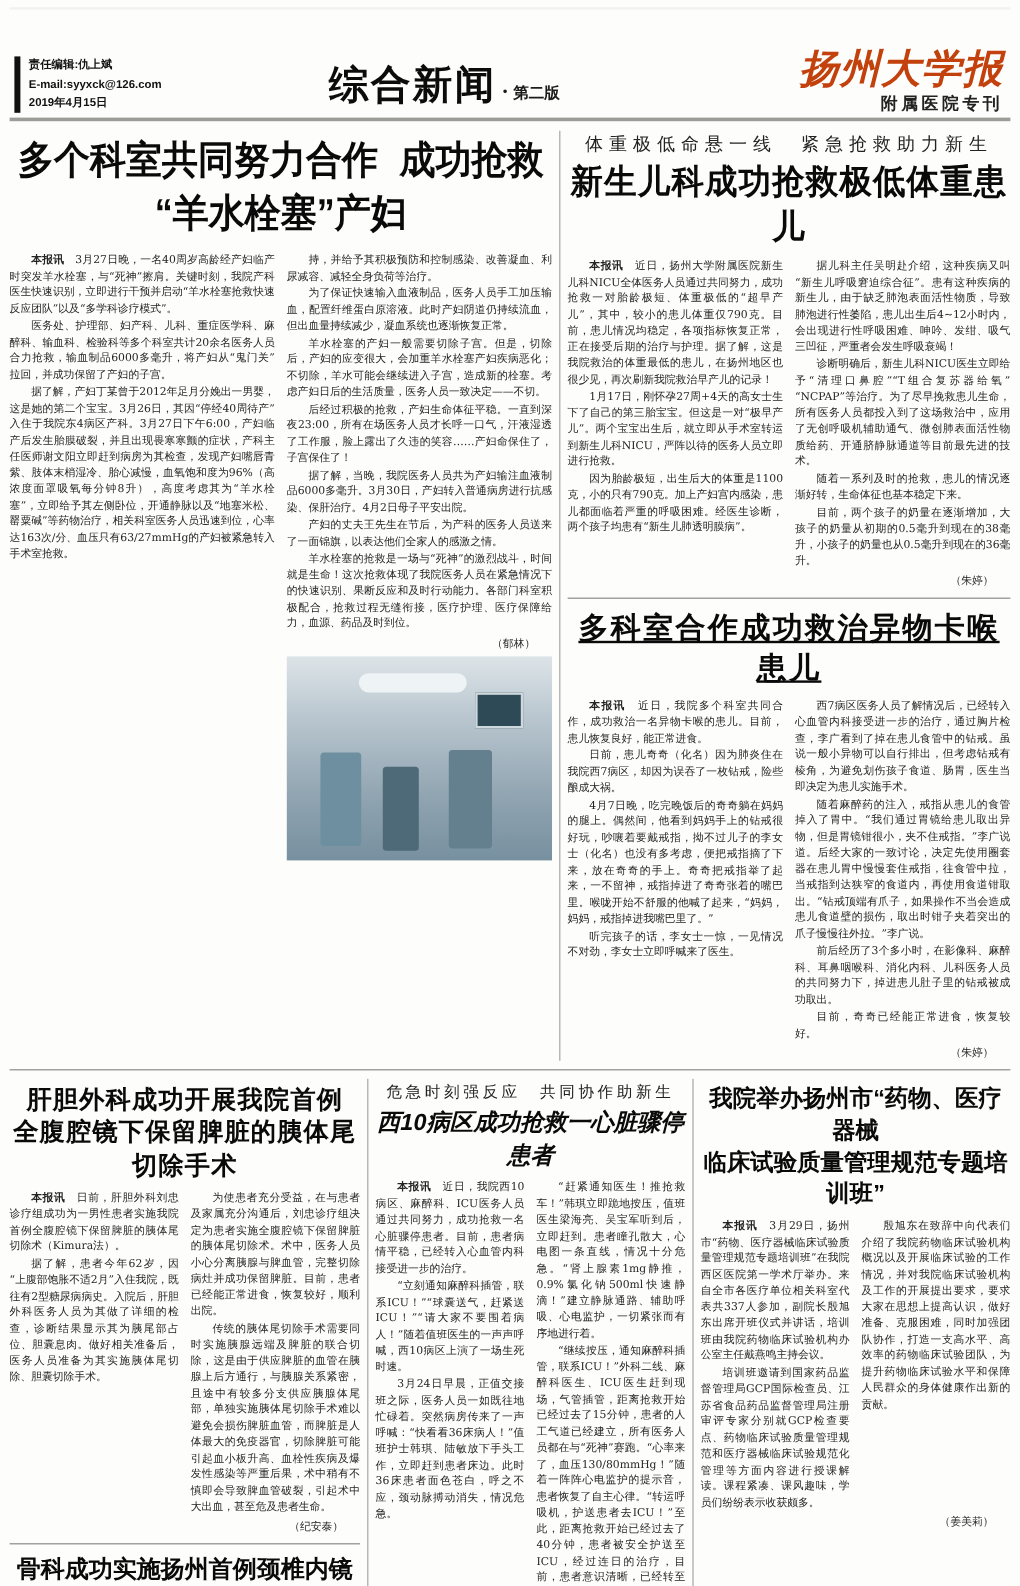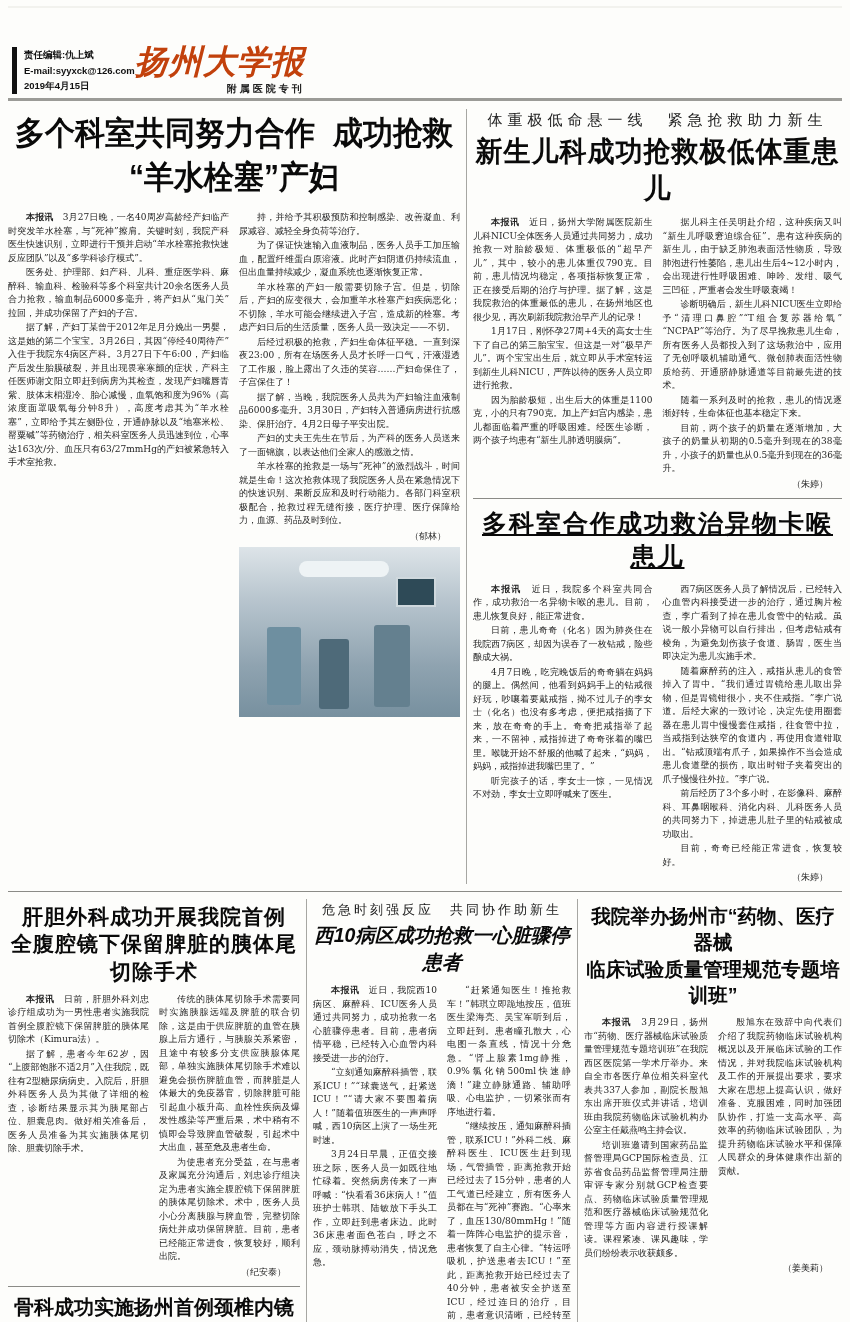--- a/index.html
+++ b/index.html
@@ -15,21 +15,21 @@
   .hdr { display:flex; align-items:flex-end; justify-content:flex-start; height:66px; padding:0 4px; }
   .edbox { border-left:5px solid #111; padding-left:7px; line-height:1.65;
            font-family:"Liberation Sans","DejaVu Sans",sans-serif; font-size:9.5px; font-weight:bold; color:#111; }
   .secttl { display:flex; align-items:baseline; gap:4px; margin:0 auto; transform:translateX(-30px); }
   .secttl .big { font-family:"Liberation Sans","DejaVu Sans",sans-serif; font-weight:900; font-size:33px; letter-spacing:2px; color:#0c0c0c; }
   .secttl .dot { font-size:16px; font-weight:900; }
   .secttl .small { font-size:13px; font-weight:bold; font-family:"Liberation Sans","DejaVu Sans",sans-serif; }
   .masthead { text-align:right; line-height:1.1; padding-right:2px; }
   .masthead .brand { font-family:"DejaVu Serif","Liberation Serif",serif; font-weight:bold; font-style:italic;
                      font-size:33px; color:#c2410c; letter-spacing:1px; }
-  .masthead .sub { font-size:10px; font-weight:bold; letter-spacing:3px; color:#222; margin-top:3px;
+  .masthead .sub { font-size:14px; font-weight:bold; letter-spacing:3px; color:#222; margin-top:3px;
                    font-family:"Liberation Sans","DejaVu Sans",sans-serif; }
   .hdr-rule { border-top:3px solid #9b9b97; margin:4px 0 8px 0; }
   
   .para { font-size:9px; line-height:1.5; text-align:justify; text-indent:2em; margin-bottom:1px; color:#242424; }
   .para b { font-weight:bold; }
   .byline { font-size:9px; text-align:right; padding-right:14px; margin-top:2px; color:#242424; }
   .cols2 { column-count:2; column-gap:10px; }
   .hl { font-family:"Liberation Sans","DejaVu Sans",sans-serif; font-weight:900; color:#0a0a0a; text-align:center; }
   .kicker { text-align:center; font-size:15px; letter-spacing:5px; color:#222; font-weight:normal; }
   .hdiv { border-top:1px solid #8b8b87; margin:7px 0; }
@@ -70,20 +70,25 @@
 
 <div class="page">
 
   <div class="topline"></div>
   <div class="hdr">
     <div class="edbox">
       <div>责任编辑:仇上斌</div>
       <div>E-mail:syyxck@126.com</div>
       <div>2019年4月15日</div>
     </div>
+    <div class="secttl">
+      <span class="big">综合新闻</span>
+      <span class="dot">·</span>
+      <span class="small">第二版</span>
+    </div>
     <div class="masthead">
       <div class="brand">扬州大学报</div>
       <div class="sub">附属医院专刊</div>
     </div>
   </div>
   <div class="hdr-rule"></div>
 
   <div class="sect1">
 
     <div class="s1-left">
@@ -154,22 +159,22 @@
   <div class="hdiv"></div>
 
   <div class="lower">
 
     <div class="lcolA">
       <div>
         <h2 class="hl hlD"><span>肝胆外科成功开展我院首例</span><br><span>全腹腔镜下保留脾脏的胰体尾切除手术</span></h2>
         <div class="cols2">
             <p class="para"><b>本报讯</b>　日前，肝胆外科刘忠诊疗组成功为一男性患者实施我院首例全腹腔镜下保留脾脏的胰体尾切除术（Kimura法）。</p>
             <p class="para">据了解，患者今年62岁，因“上腹部饱胀不适2月”入住我院，既往有2型糖尿病病史。入院后，肝胆外科医务人员为其做了详细的检查，诊断结果显示其为胰尾部占位、胆囊息肉。做好相关准备后，医务人员准备为其实施胰体尾切除、胆囊切除手术。</p>
+            <p class="para">为使患者充分受益，在与患者及家属充分沟通后，刘忠诊疗组决定为患者实施全腹腔镜下保留脾脏的胰体尾切除术。术中，医务人员小心分离胰腺与脾血管，完整切除病灶并成功保留脾脏。目前，患者已经能正常进食，恢复较好，顺利出院。</p>
             <p class="para">传统的胰体尾切除手术需要同时实施胰腺远端及脾脏的联合切除，这是由于供应脾脏的血管在胰腺上后方通行，与胰腺关系紧密，且途中有较多分支供应胰腺体尾部，单独实施胰体尾切除手术难以避免会损伤脾脏血管，而脾脏是人体最大的免疫器官，切除脾脏可能引起血小板升高、血栓性疾病及爆发性感染等严重后果，术中稍有不慎即会导致脾血管破裂，引起术中大出血，甚至危及患者生命。</p>
-            <p class="para">为使患者充分受益，在与患者及家属充分沟通后，刘忠诊疗组决定为患者实施全腹腔镜下保留脾脏的胰体尾切除术。术中，医务人员小心分离胰腺与脾血管，完整切除病灶并成功保留脾脏。目前，患者已经能正常进食，恢复较好，顺利出院。</p>
           </div>
         <p class="byline">（纪安泰）</p>
       </div>
       <div class="hdiv"></div>
       <div>
         <h2 class="hl hlH">骨科成功实施扬州首例颈椎内镜手术</h2>
 
       </div>
     </div>
 

